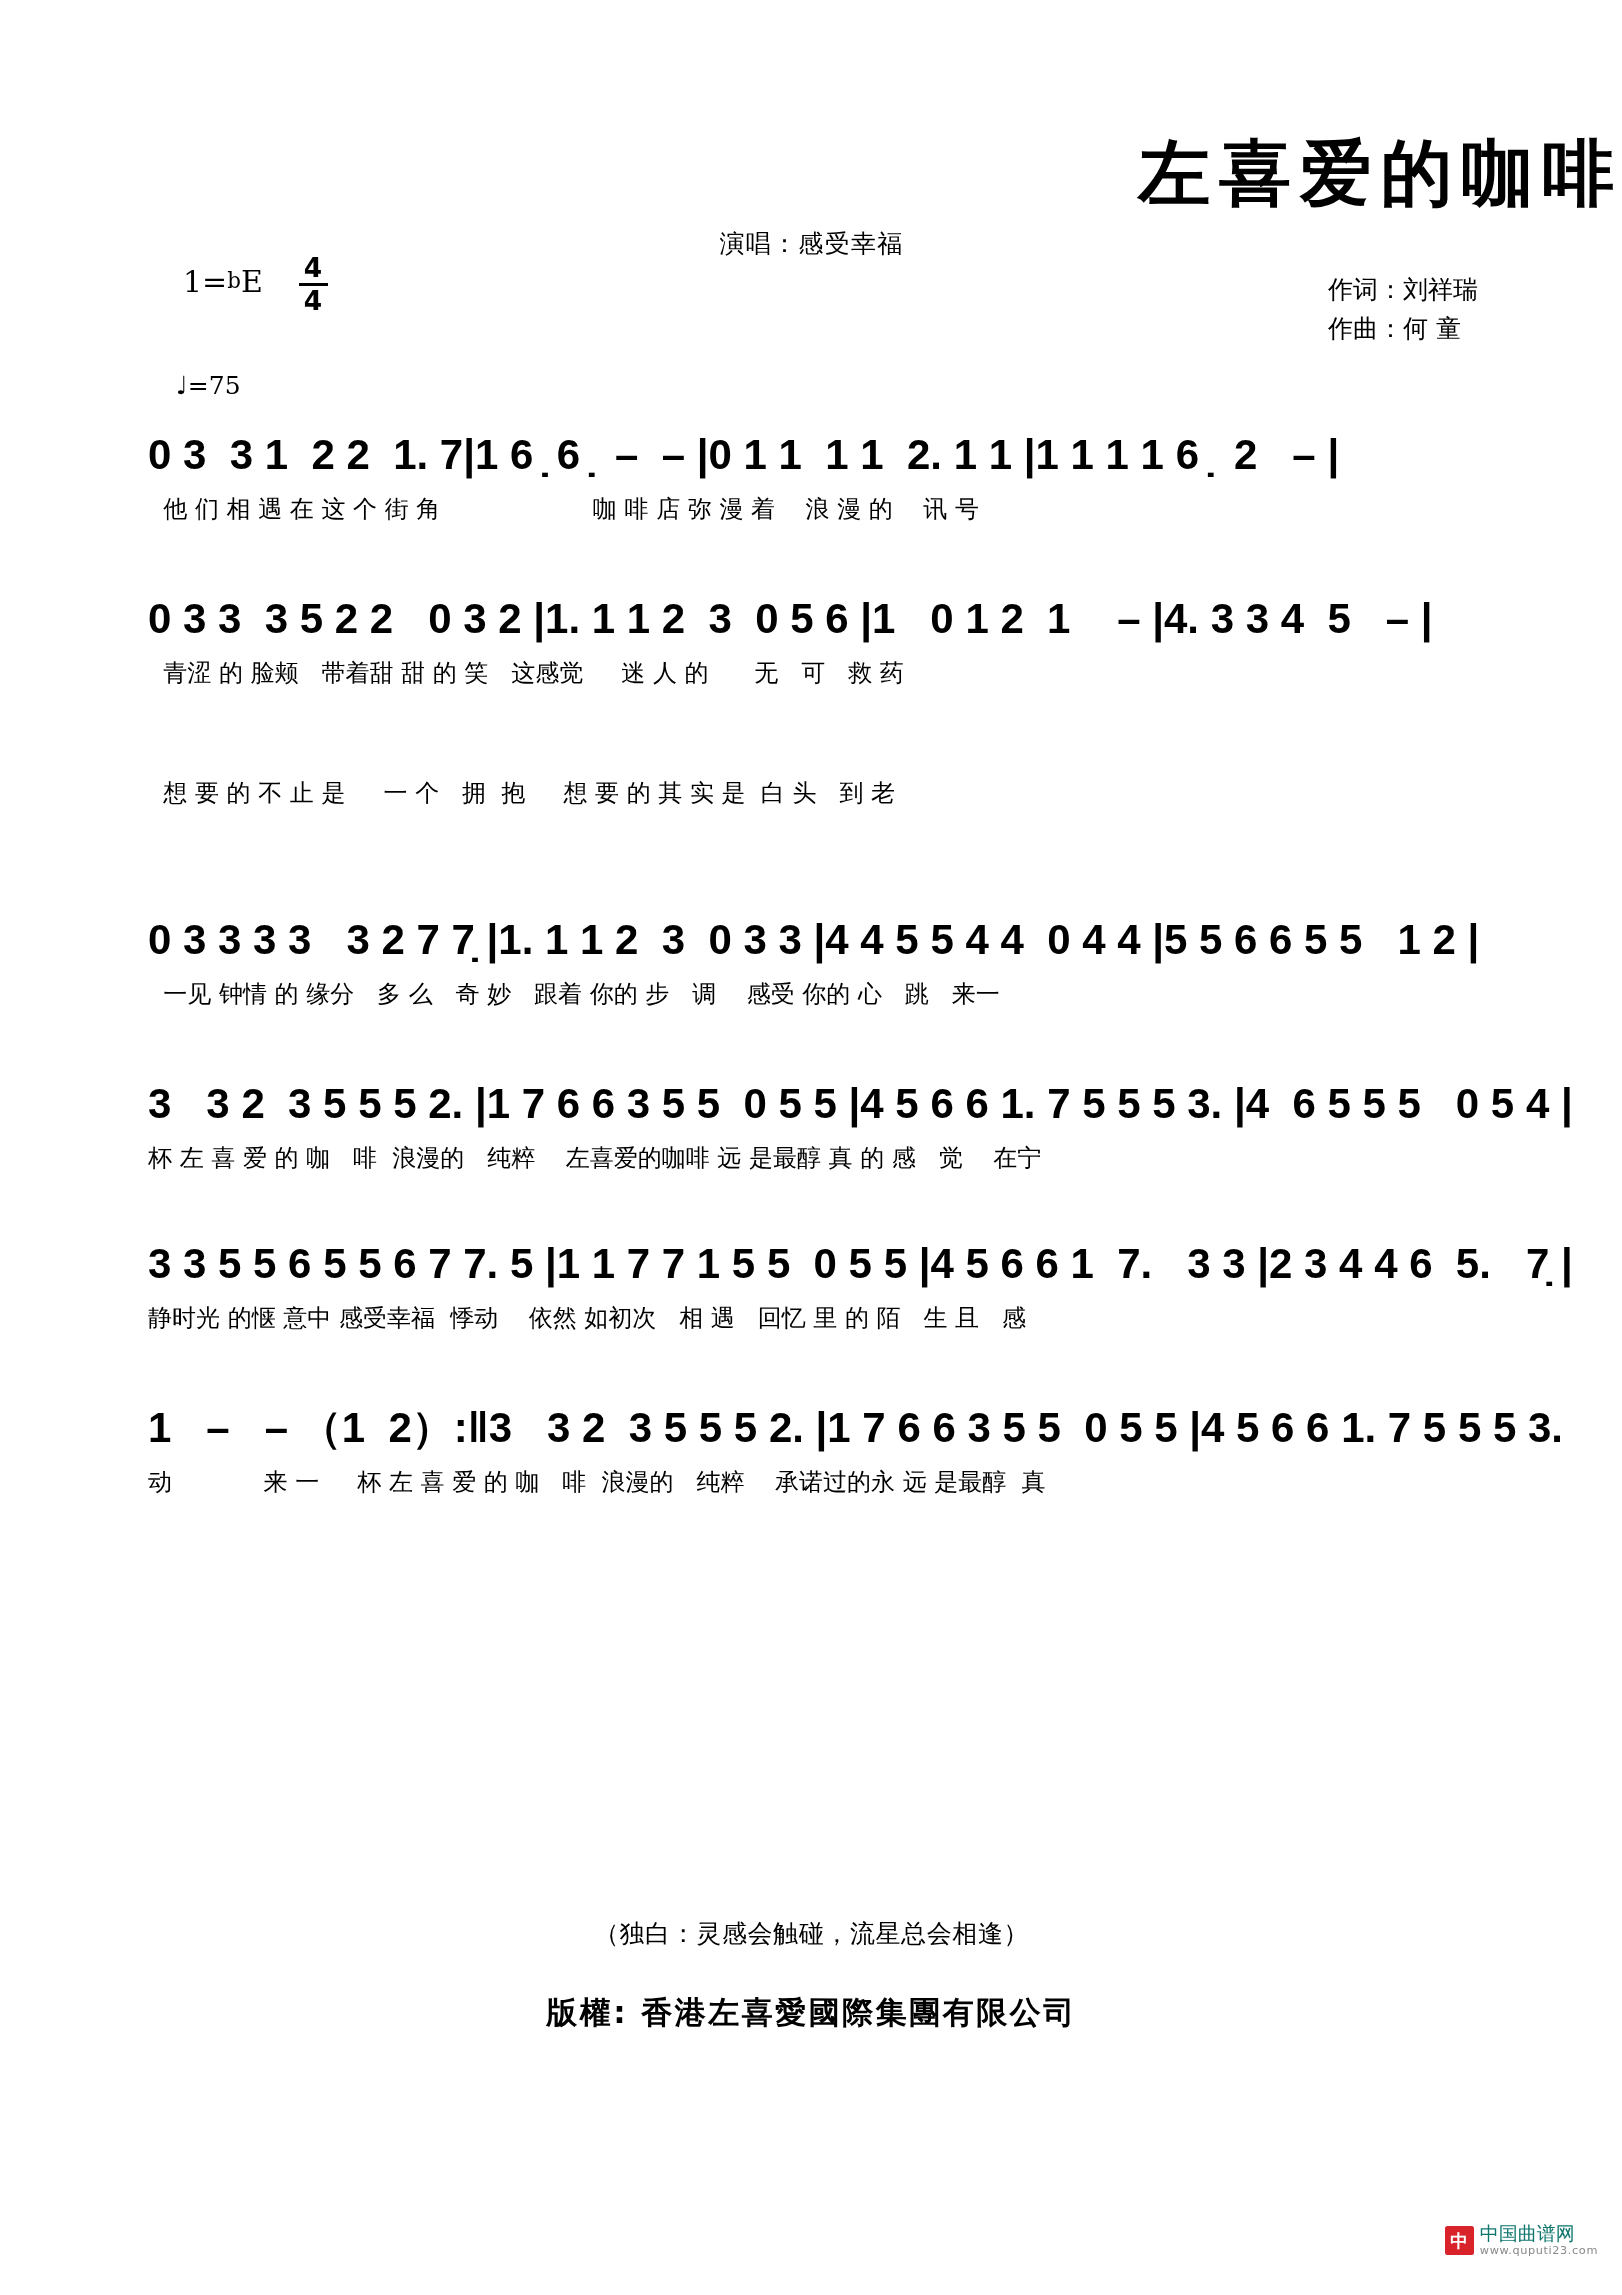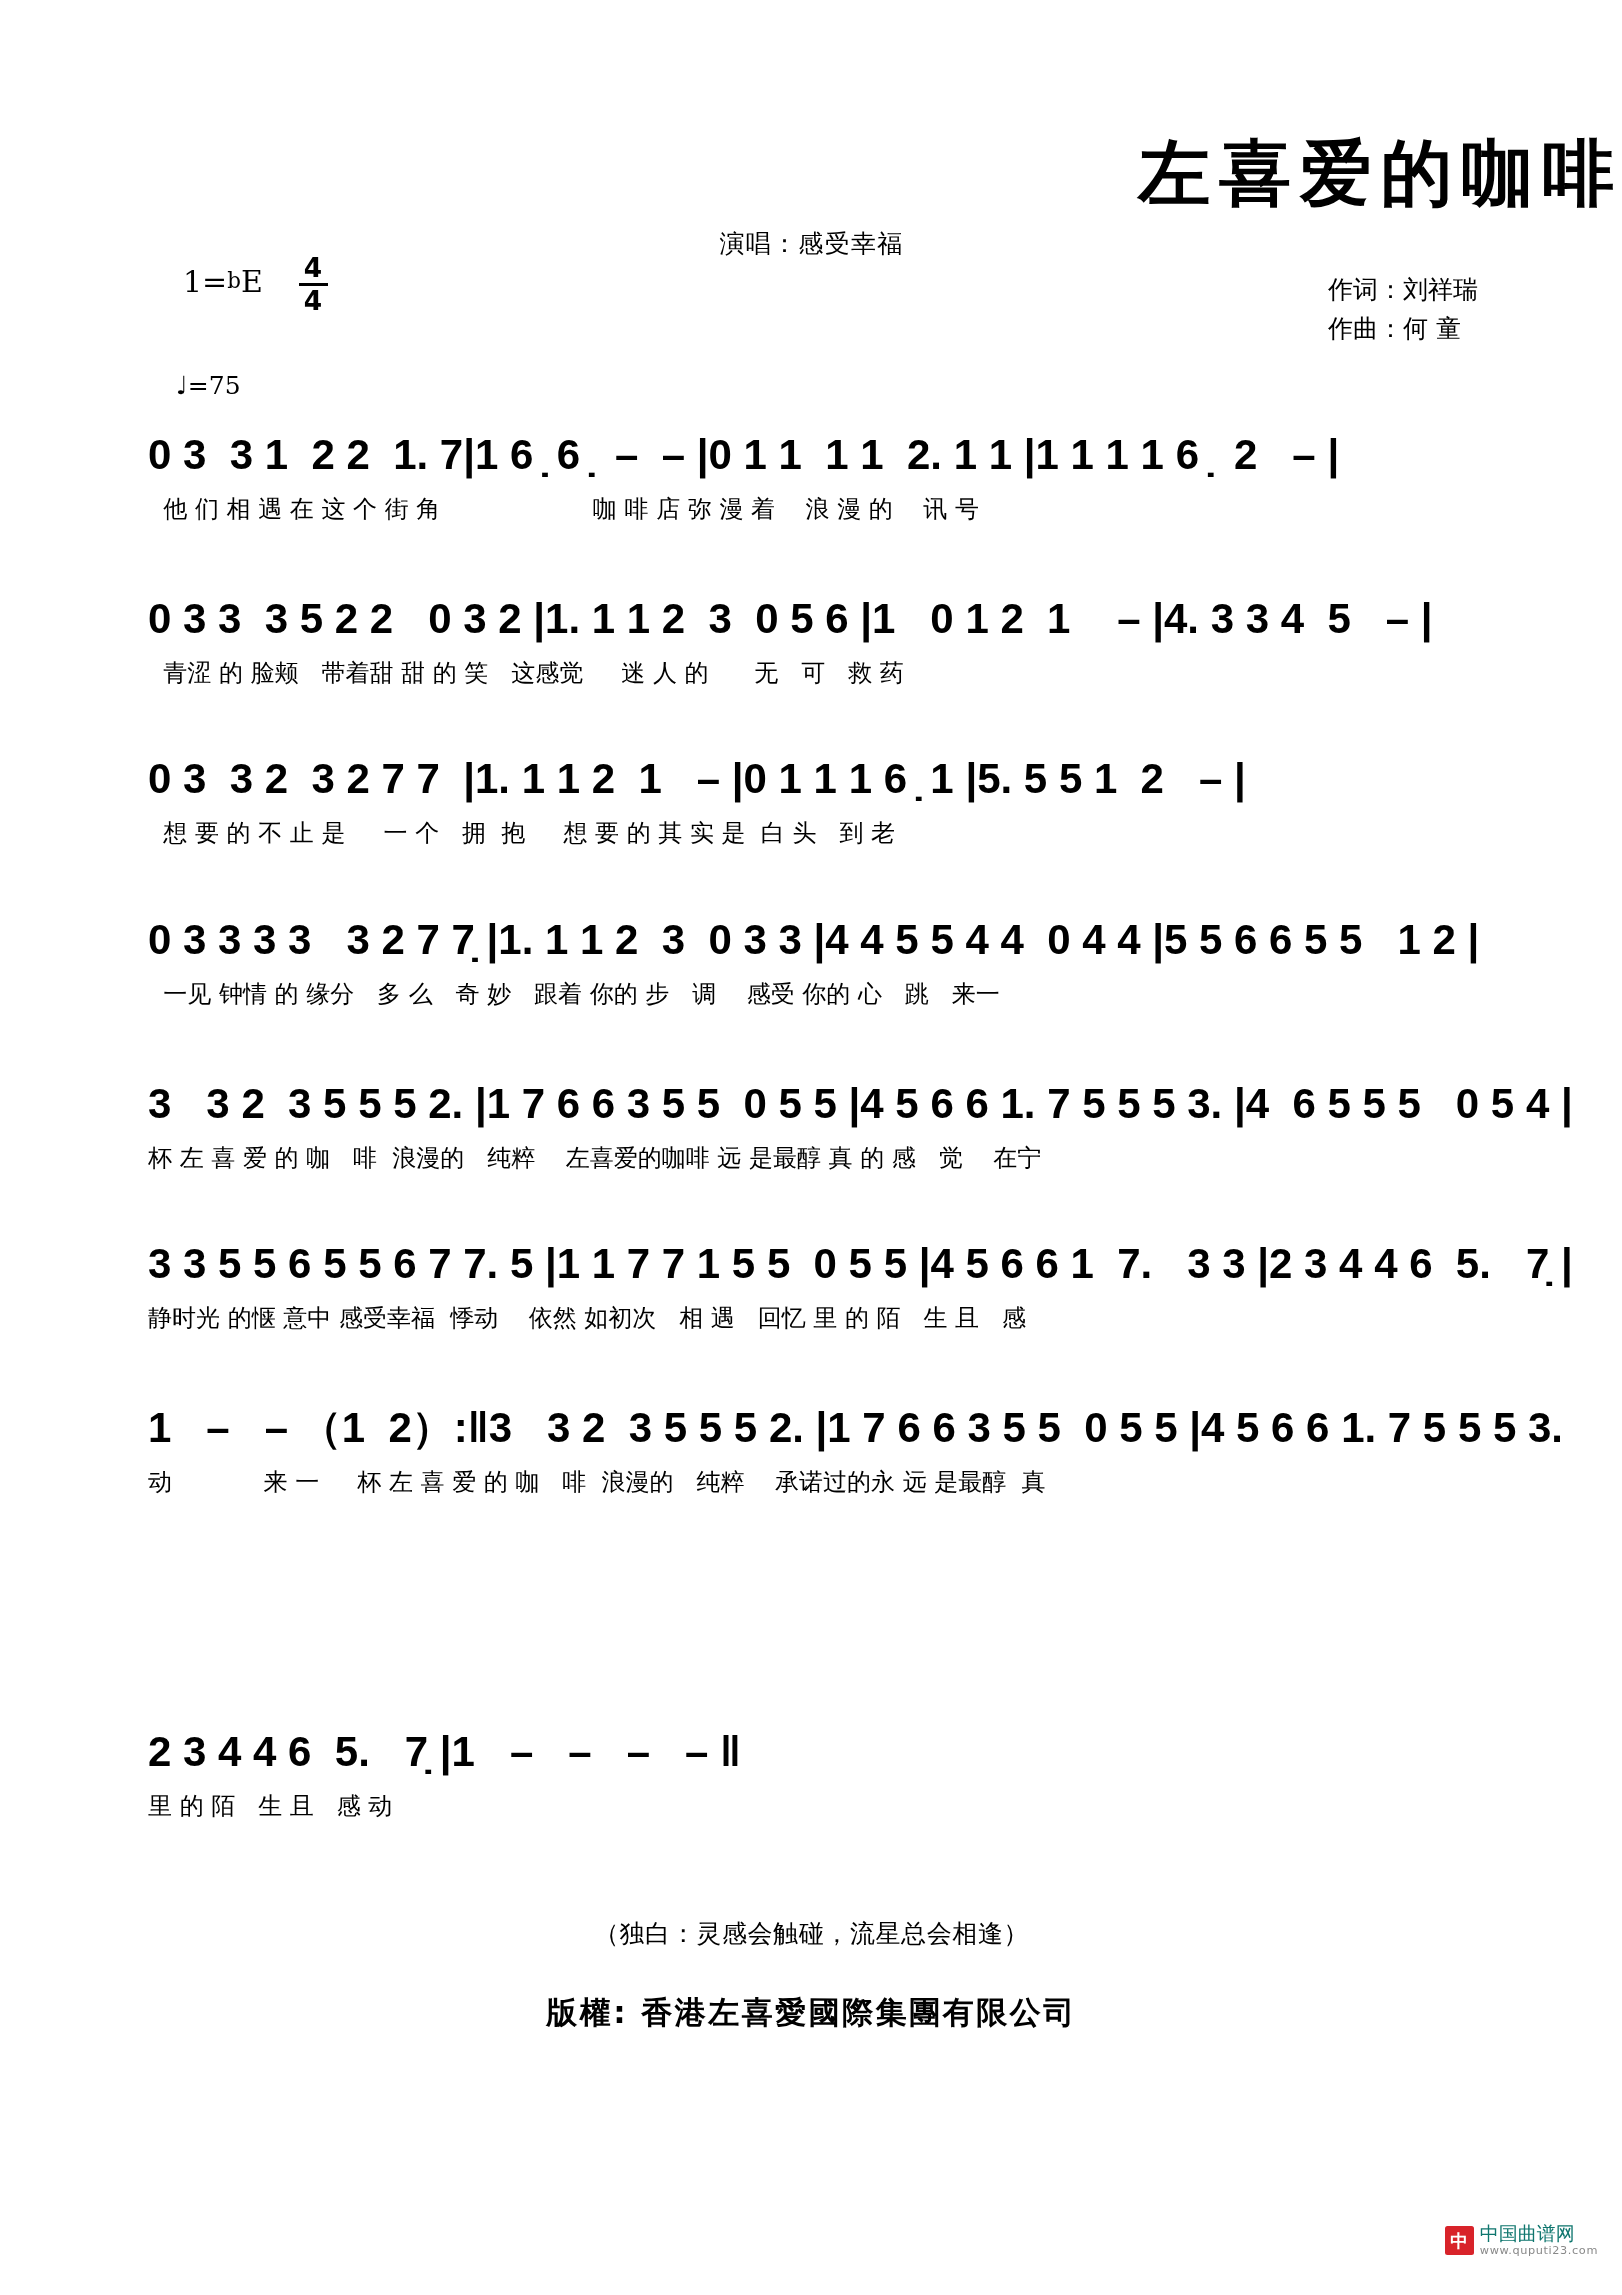--- a/index.html
+++ b/index.html
@@ -167,21 +167,20 @@
     <div class="notes">0 3  3 1  2 2  1. 7|1 6 ̣ 6 ̣  –  – |0 1 1  1 1  2. 1 1 |1 1 1 1 6 ̣  2   – |</div>
     <div class="lyrics">  他 们 相 遇 在 这 个 街 角                    咖 啡 店 弥 漫 着    浪 漫 的    讯 号</div>
   </div>
 
   <div class="system" style="top:598px">
     <div class="notes">0 3 3  3 5 2 2   0 3 2 |1. 1 1 2  3  0 5 6 |1   0 1 2  1    – |4. 3 3 4  5   – |</div>
     <div class="lyrics">  青涩 的 脸颊   带着甜 甜 的 笑   这感觉     迷 人 的      无   可   救 药</div>
   </div>
 
   <div class="system" style="top:758px">
-    <div class="notes">0 3  3 2  3 2 7 7  |1. 1 1 2  1   – |0 1 1 1 6 ̣ 1 |5. 5 5 1  2   – |</div>
     <div class="lyrics">  想 要 的 不 止 是     一 个   拥  抱     想 要 的 其 实 是  白 头   到 老</div>
   </div>
 
   <div class="system" style="top:919px">
     <div class="notes">0 3 3 3 3   3 2 7 7̣ |1. 1 1 2  3  0 3 3 |4 4 5 5 4 4  0 4 4 |5 5 6 6 5 5   1 2 |</div>
     <div class="lyrics">  一见 钟情 的 缘分   多 么   奇 妙   跟着 你的 步   调    感受 你的 心   跳   来一</div>
   </div>
 
   <div class="system" style="top:1083px">
     <div class="notes">3   3 2  3 5 5 5 2. |1 7 6 6 3 5 5  0 5 5 |4 5 6 6 1. 7 5 5 5 3. |4  6 5 5 5   0 5 4 |</div>
@@ -192,24 +191,20 @@
     <div class="notes">3 3 5 5 6 5 5 6 7 7. 5 |1 1 7 7 1 5 5  0 5 5 |4 5 6 6 1  7.   3 3 |2 3 4 4 6  5.   7̣ |</div>
     <div class="lyrics">静时光 的惬 意中 感受幸福  悸动    依然 如初次   相 遇   回忆 里 的 陌   生 且   感</div>
   </div>
 
   <div class="system" style="top:1407px">
     <div class="notes">1   –   – （1  2）:‖3   3 2  3 5 5 5 2. |1 7 6 6 3 5 5  0 5 5 |4 5 6 6 1. 7 5 5 5 3. </div>
     <div class="lyrics">动            来 一     杯 左 喜 爱 的 咖   啡  浪漫的   纯粹    承诺过的永 远 是最醇  真</div>
   </div>
 
 
-  <div class="system" style="top:1731px">
-    <div class="notes">2 3 4 4 6  5.   7̣ |1   –   –   –   – ‖</div>
-    <div class="lyrics">里 的 陌   生 且   感 动</div>
-  </div>
 
   <div class="monolog">（独白：灵感会触碰，流星总会相逢）</div>
   <div class="copyright">版權:  香港左喜愛國際集團有限公司</div>
 
   <div class="watermark">
     <div class="wm-badge">中</div>
     <div>
       <div class="wm-text">中国曲谱网</div>
       <div class="wm-sub">www.quputi23.com</div>
     </div>

